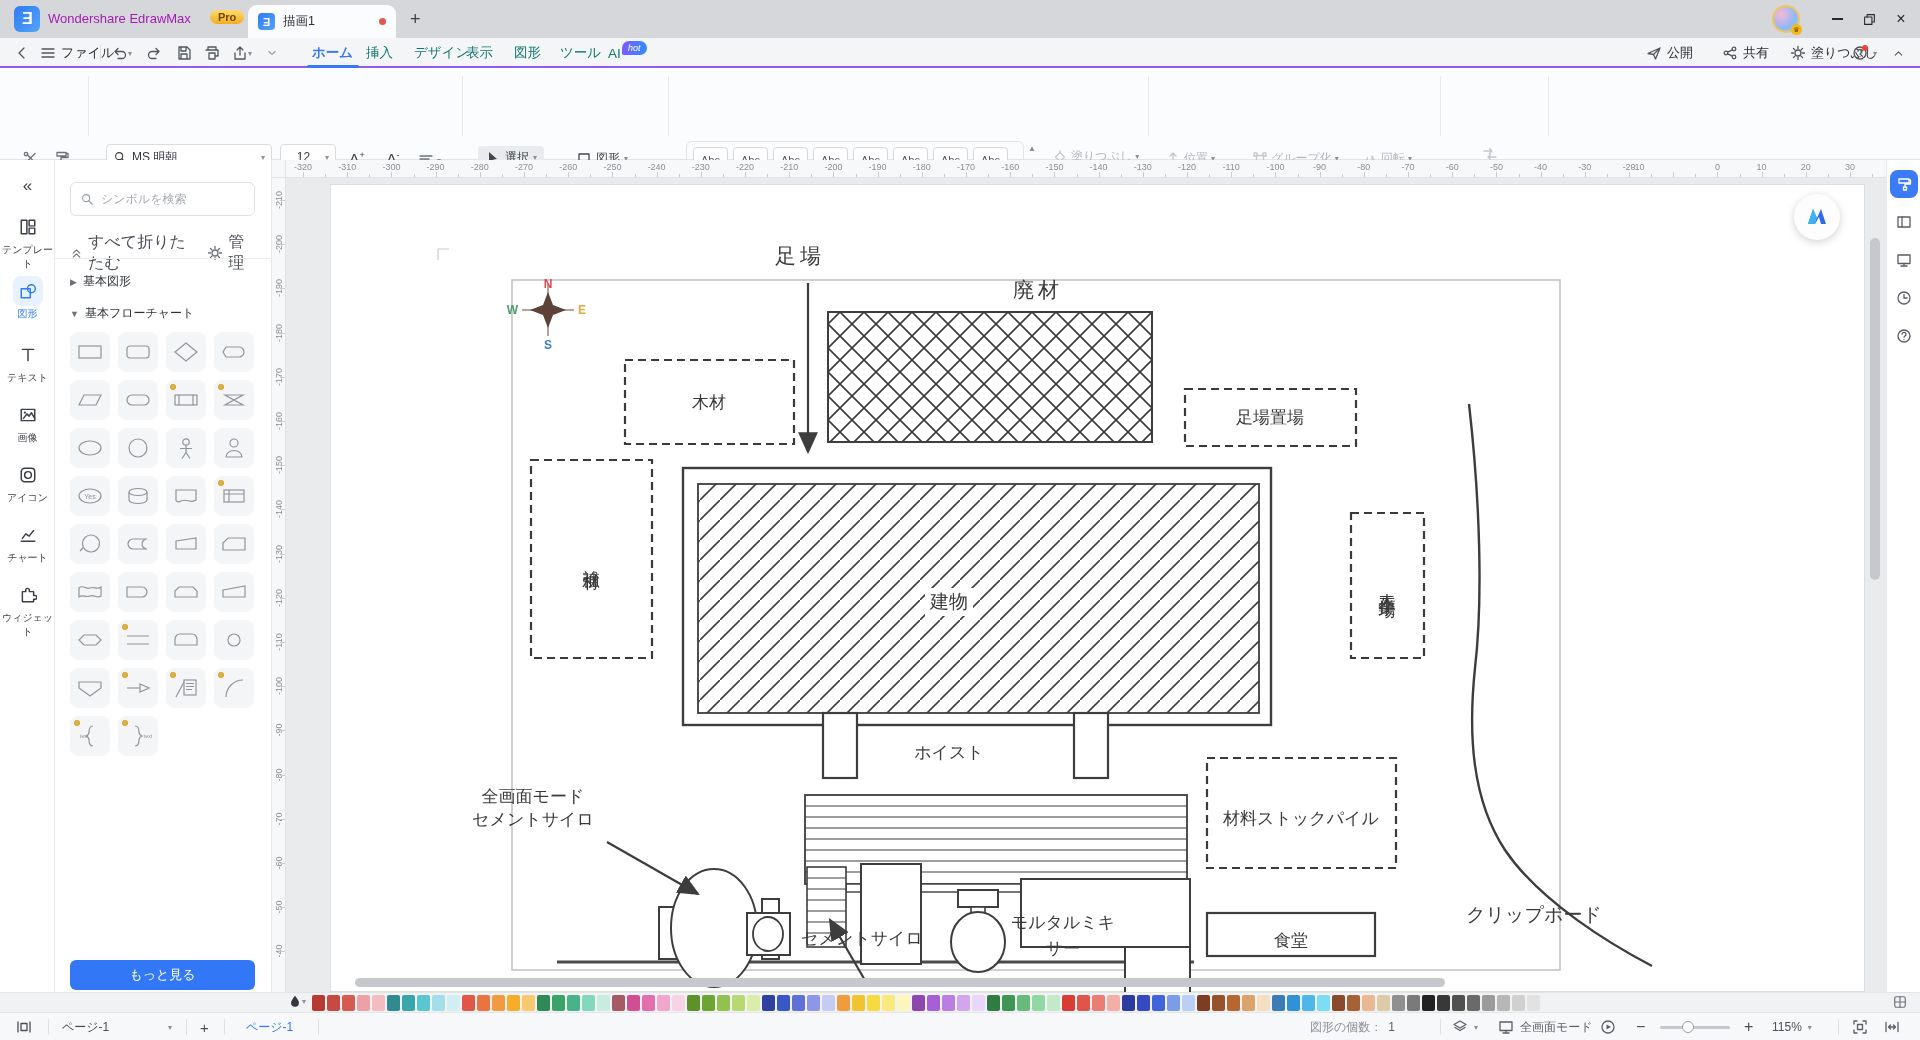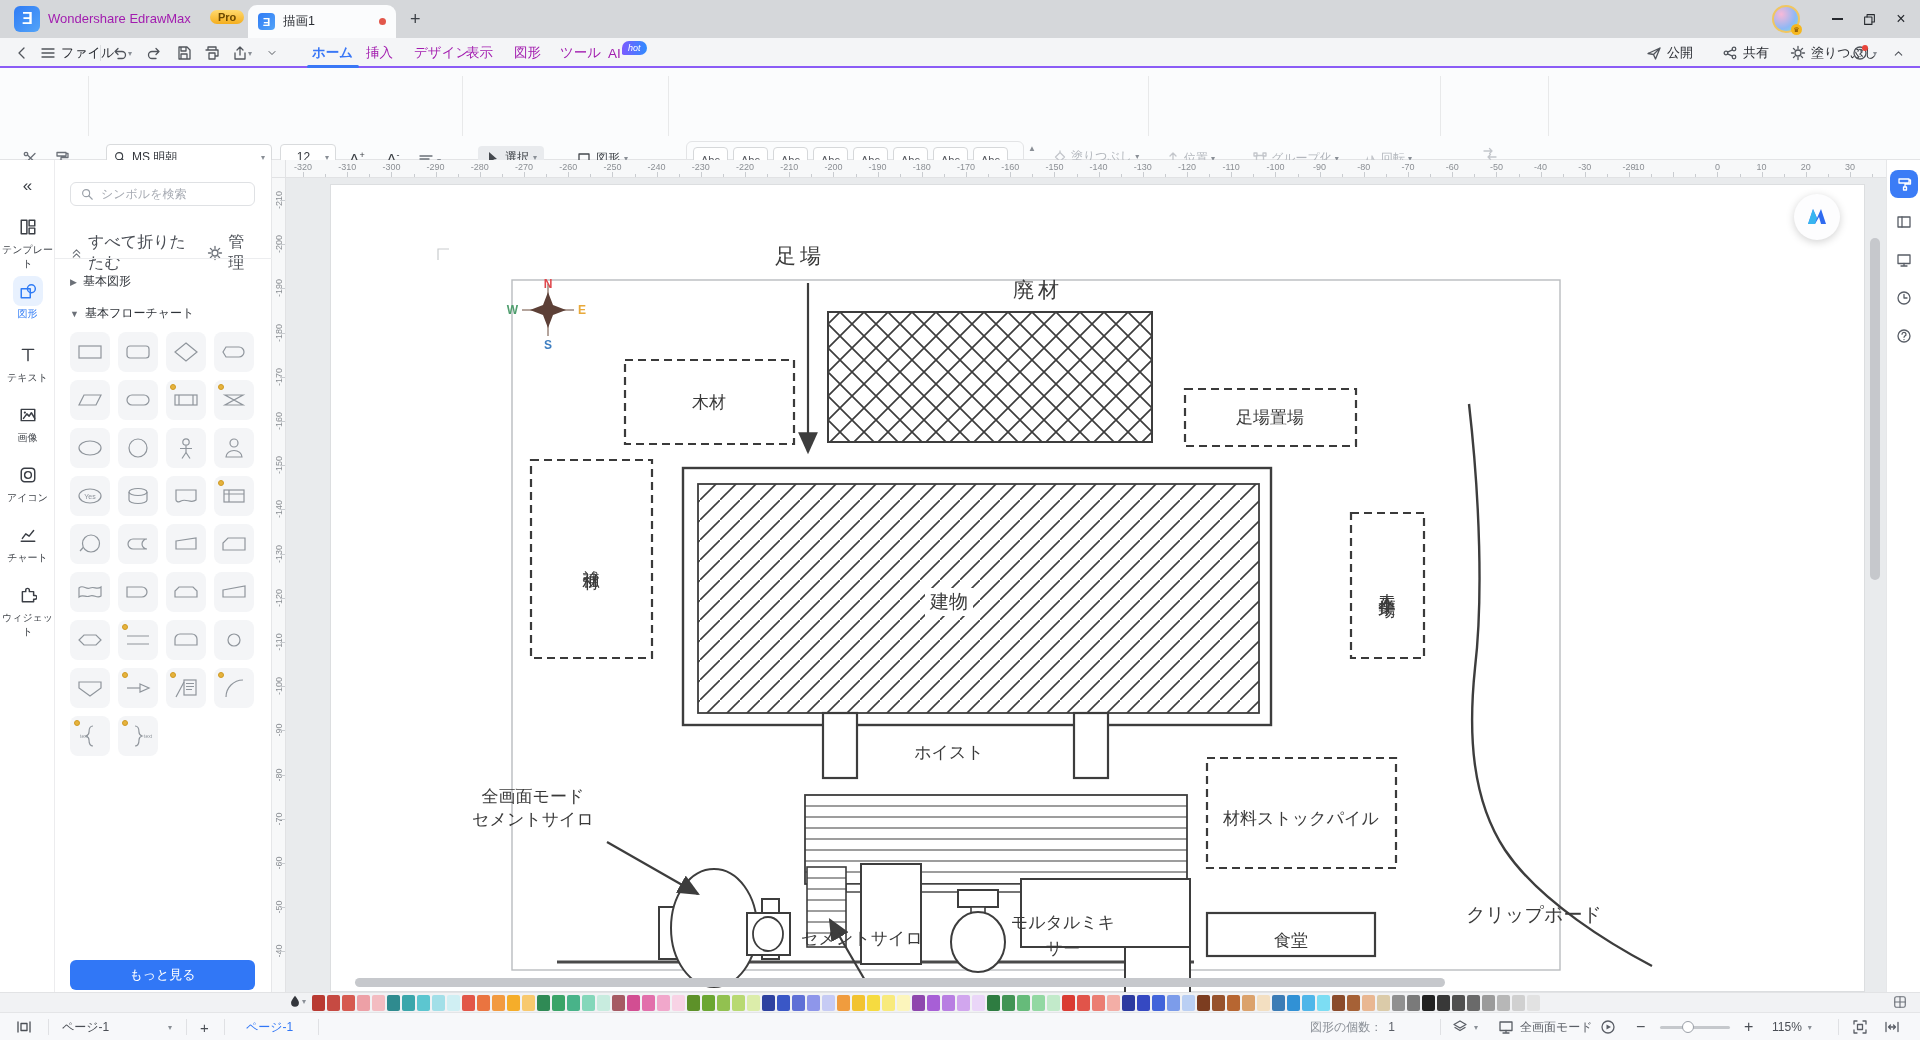--- a/index.html
+++ b/index.html
@@ -32,21 +32,21 @@
   .minimize-bar { width:11px; height:1.6px; background:#25282d; }
 
   
   #menubar { position:absolute; left:0; top:38px; width:1920px; height:30px; background:#f4f5f7;
     border-bottom:2px solid #8b5cf6; font-size:13px; color:#2a2d33; }
   .mb { position:absolute; top:0; height:30px; display:flex; align-items:center; gap:5px; cursor:pointer; }
   .mb .ic, .qb .ic { color:#51555c; }
   .qb { position:absolute; top:0; height:30px; display:flex; align-items:center; cursor:pointer; color:#45494f; }
   .sep-v { position:absolute; top:7px; width:1px; height:16px; background:#dcdee1; }
   .mtab { position:absolute; top:0; height:30px; display:flex; align-items:center; font-size:13.5px;
-    color:#a21caf; cursor:pointer; }
+    color:#0f766e; cursor:pointer; }
   .mtab.active { color:#3977f6; font-weight:bold; }
   .mtab.active::after { content:""; position:absolute; left:10%; bottom:0; width:80%; height:3px;
     border-radius:2px; background:#3977f6; }
   .hot-badge { position:absolute; left:622px; top:3px; padding:0 6px; height:14px; line-height:14px;
     border-radius:8px 8px 8px 2px; font-size:9px; font-style:italic; color:#fff;
     background:linear-gradient(90deg,#7b5bff,#2f8cff); }
   .help-dot { position:absolute; width:6px; height:6px; border-radius:50%; background:#e8443a; left:1862px; top:7px; }
 
   
   #ribbon { position:absolute; left:0; top:68px; width:1920px; height:92px; background:#fbfcfd;
@@ -81,21 +81,21 @@
   .rail-item { position:absolute; left:0; width:55px; text-align:center; cursor:pointer; color:#43474d; }
   .rail-item .ricn { display:inline-flex; width:30px; height:30px; align-items:center; justify-content:center;
     border-radius:8px; color:#3a3e45; }
   .rail-item .rlbl { font-size:10px; display:block; margin-top:1px; }
   .rail-item.active .ricn { background:#e8f1fe; color:#2f7bf5; }
   .rail-item.active .rlbl { color:#2f7bf5; }
 
   
   #shape-panel { position:absolute; left:55px; top:160px; width:217px; height:852px; background:#fff;
     border-right:1px solid #e6e7e9; }
-  .search-box { position:absolute; left:15px; top:22px; width:185px; height:24px; border:1px solid #dfe1e4;
+  .search-box { position:absolute; left:15px; top:22px; width:185px; height:34px; border:1px solid #dfe1e4;
     border-radius:6px; display:flex; align-items:center; padding:0 9px; gap:7px; color:#9aa0a8; background:#fff; }
   .search-box .ph { font-size:12px; color:#a7abb3; }
   .panel-row { position:absolute; left:15px; top:72px; width:185px; display:flex; align-items:center;
     font-size:16px; color:#4a4e55; gap:5px; }
   .panel-div { position:absolute; left:0; top:98px; width:217px; height:1px; background:#ecedef; }
   .sec-head { position:absolute; left:15px; width:185px; display:flex; align-items:center; gap:6px;
     font-size:12px; color:#2e3238; cursor:pointer; }
   .tri { font-size:9px; color:#6b7078; }
   #shape-grid { position:absolute; left:15px; top:172px; width:192px; display:flex; flex-wrap:wrap; gap:8px; }
   .shape-cell { position:relative; width:40px; height:40px; background:#f4f5f7; border-radius:8px;

